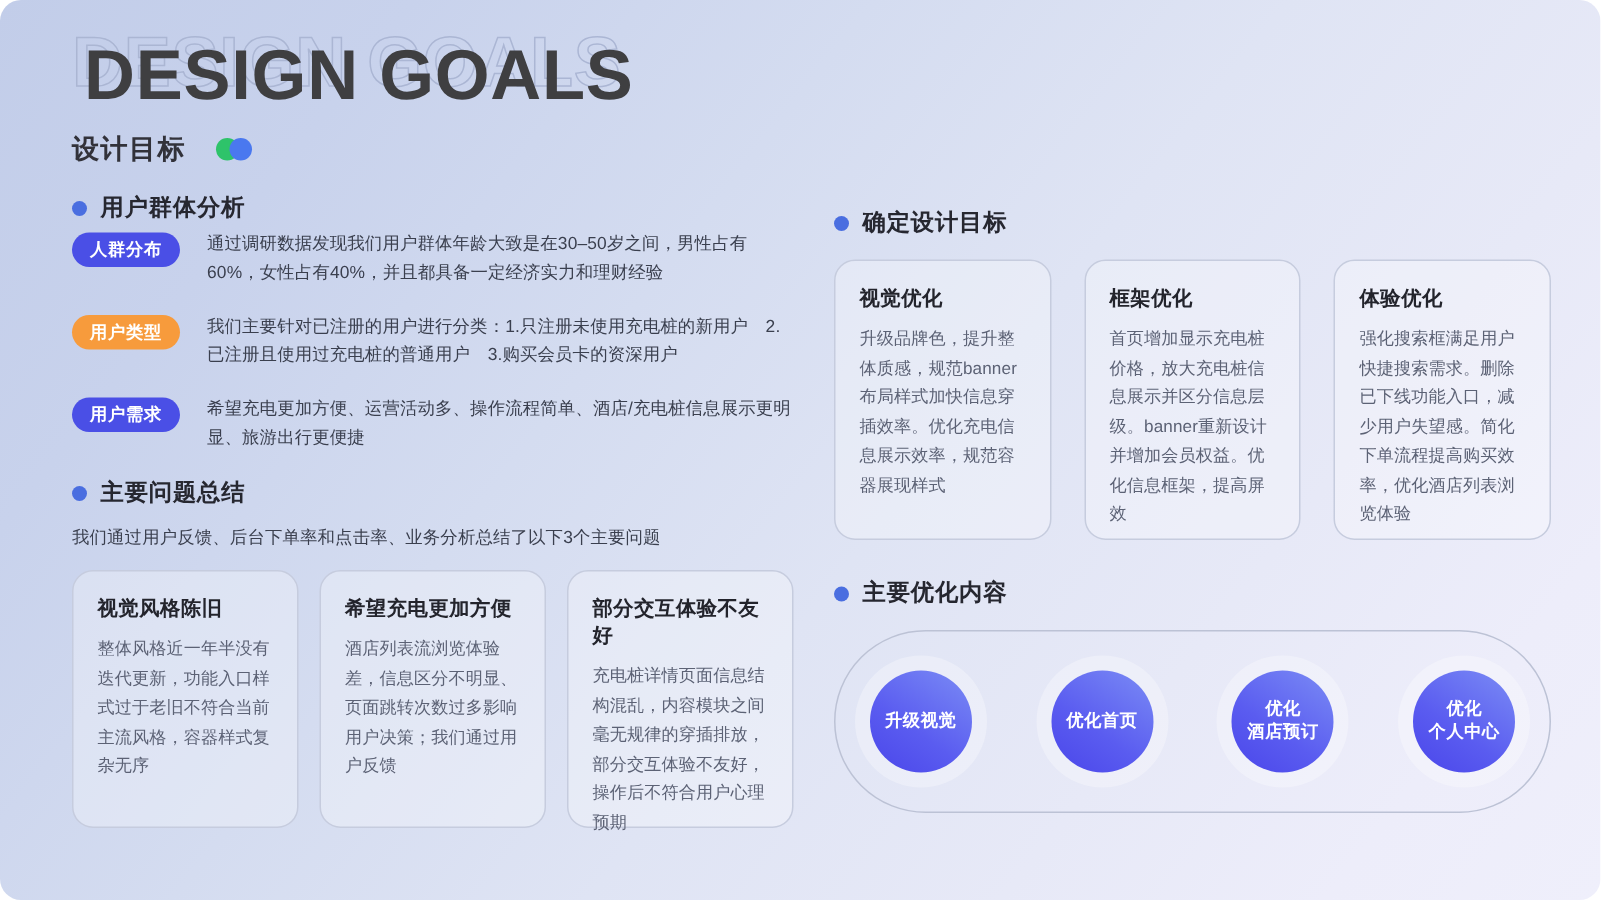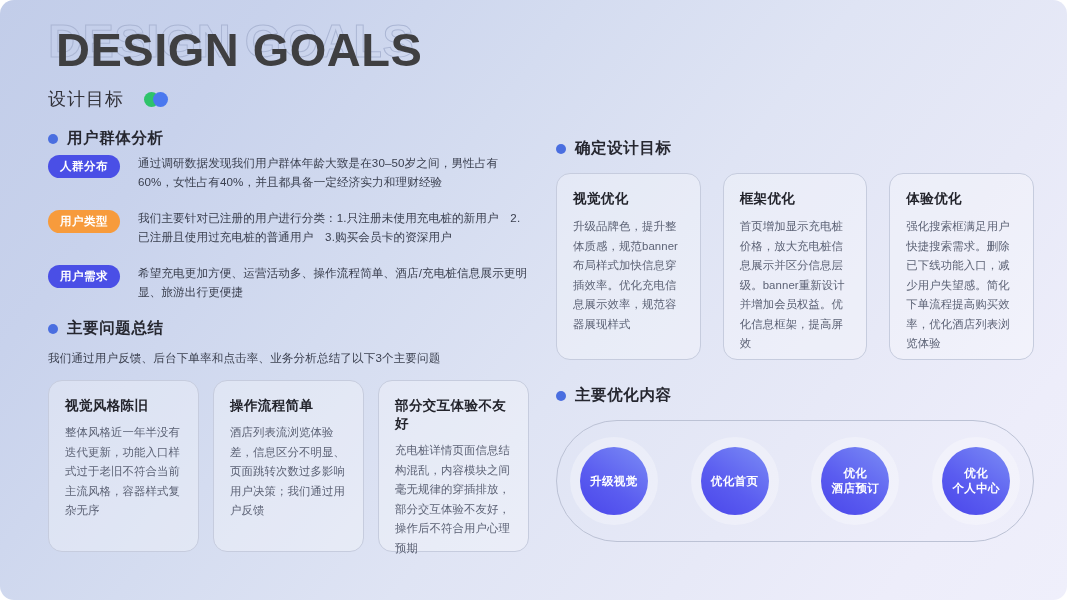--- a/index.html
+++ b/index.html
@@ -67,21 +67,21 @@
   }
   .subtitle-row {
     position: relative;
     margin-top: 9px;
     display: flex;
     align-items: center;
     height: 24px;
   }
   .subtitle-cn {
     font-size: 18px;
-    font-weight: 400;
+    font-weight: 700;
     color: #32323a;
     letter-spacing: 1px;
   }
   .dot-pair {
     position: relative;
     margin-left: 20px;
     width: 34px;
     height: 15px;
   }
   .dot-green,
@@ -195,21 +195,20 @@
 
   
   .problem-cards {
     display: flex;
     gap: 14px;
     margin-top: 14px;
   }
   .problem-cards .card {
     width: 151px;
     height: 172px;
-    font-family: Liberation Mono, monospace;
   }
 
   
   .goal-cards {
     display: flex;
     gap: 22px;
     margin-top: 14px;
   }
   .goal-cards .card {
     width: 147px;
@@ -306,21 +305,21 @@
         <span class="sec-title">主要问题总结</span>
       </div>
       <div class="sec-caption">我们通过用户反馈、后台下单率和点击率、业务分析总结了以下3个主要问题</div>
 
       <div class="problem-cards">
         <div class="card">
           <div class="card-title">视觉风格陈旧</div>
           <div class="card-body">整体风格近一年半没有迭代更新，功能入口样式过于老旧不符合当前主流风格，容器样式复杂无序</div>
         </div>
         <div class="card">
-          <div class="card-title">操作流程简单</div>
+          <div class="card-title">希望充电更加方便</div>
           <div class="card-body">酒店列表流浏览体验差，信息区分不明显、页面跳转次数过多影响用户决策；我们通过用户反馈</div>
         </div>
         <div class="card">
           <div class="card-title">部分交互体验不友好</div>
           <div class="card-body">充电桩详情页面信息结构混乱，内容模块之间毫无规律的穿插排放，部分交互体验不友好，操作后不符合用户心理预期</div>
         </div>
       </div>
     </div>
   </div>
 

